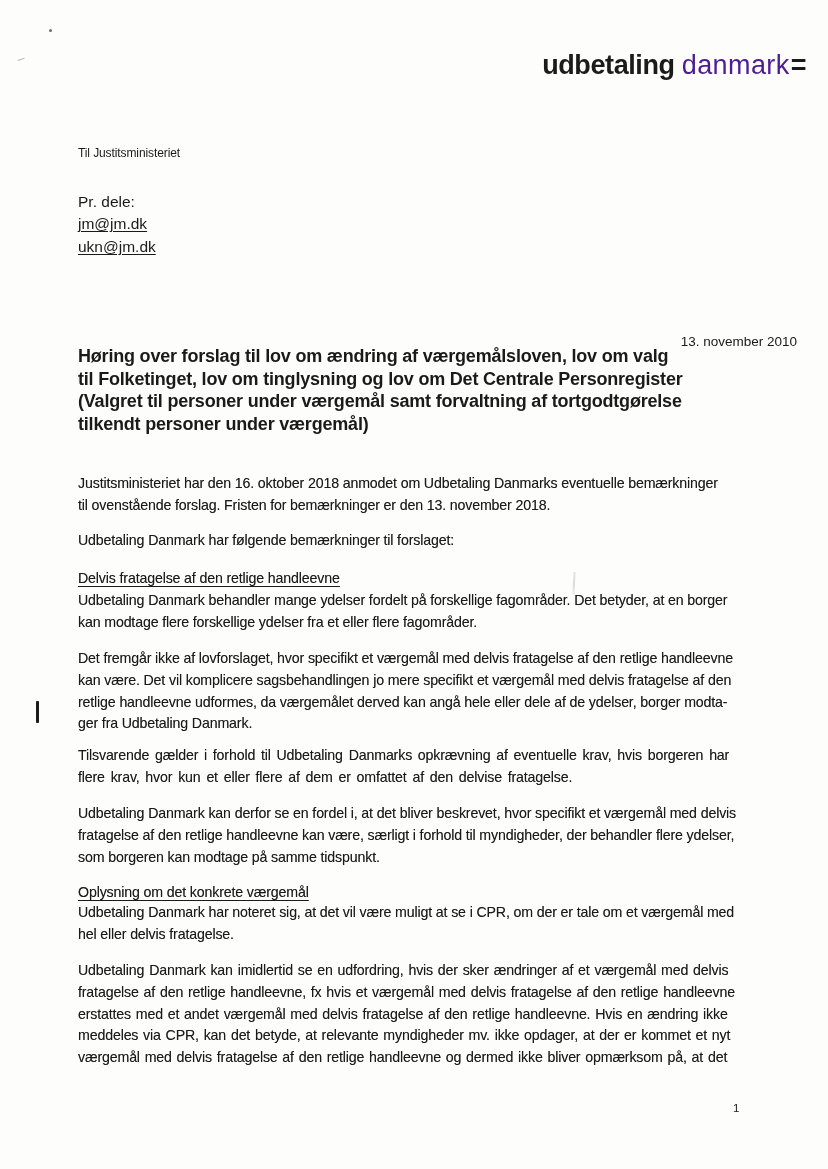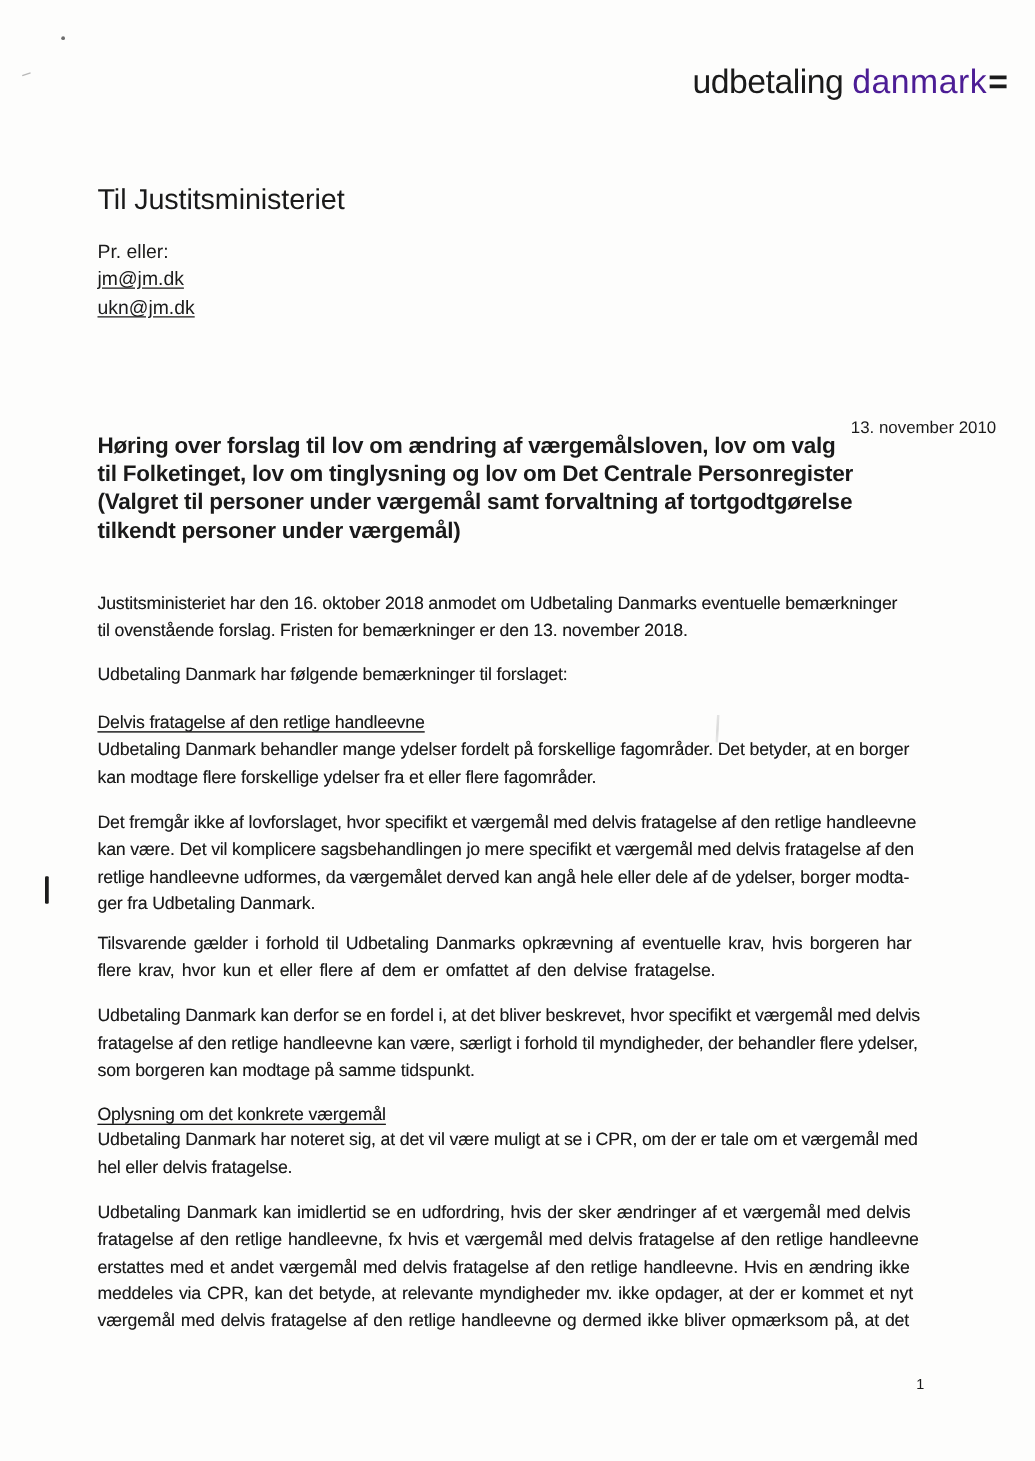--- a/index.html
+++ b/index.html
@@ -18,28 +18,28 @@
 
   
   .logo {
     top: 50px;
     right: 22px;
     font-size: 27px;
     letter-spacing: -0.4px;
     color: #1b1b1b;
     white-space: nowrap;
   }
-  .logo-bold  { font-weight: 400; }
+  .logo-bold  { font-weight: 700; }
   .logo-light { font-weight: 400; letter-spacing: 0.4px; color: #4c1d95; }
   .logo-eq    { font-weight: 700; margin-left: 1px; }
 
   
   .recipient {
     top: 146px; left: 78px;
-    font-size: 23px;
+    font-size: 12px;
     letter-spacing: -0.1px;
   }
   .mail-block {
     top: 191px; left: 78px;
     font-size: 15.5px;
     line-height: 22.4px;
   }
   .mail-block .email { text-decoration: underline; text-underline-offset: 2px; }
 
   
@@ -106,21 +106,21 @@
 <div class="page">
 
   <div class="abs logo">
     <span class="logo-bold">udbetaling</span>
     <span class="logo-light">danmark</span><span class="logo-eq">=</span>
   </div>
 
   <div class="abs recipient">Til Justitsministeriet</div>
 
   <div class="abs mail-block">
-    <div>Pr. eller:</div>
+    <div>Pr. dele:</div>
     <div class="email">jm@jm.dk</div>
     <div class="email">ukn@jm.dk</div>
   </div>
 
   <div class="abs date-line">13. november 2010</div>
 
   <div class="abs doc-title">Høring over forslag til lov om ændring af værgemålsloven, lov om valg
 til Folketinget, lov om tinglysning og lov om Det Centrale Personregister
 (Valgret til personer under værgemål samt forvaltning af tortgodtgørelse
 tilkendt personer under værgemål)</div>

